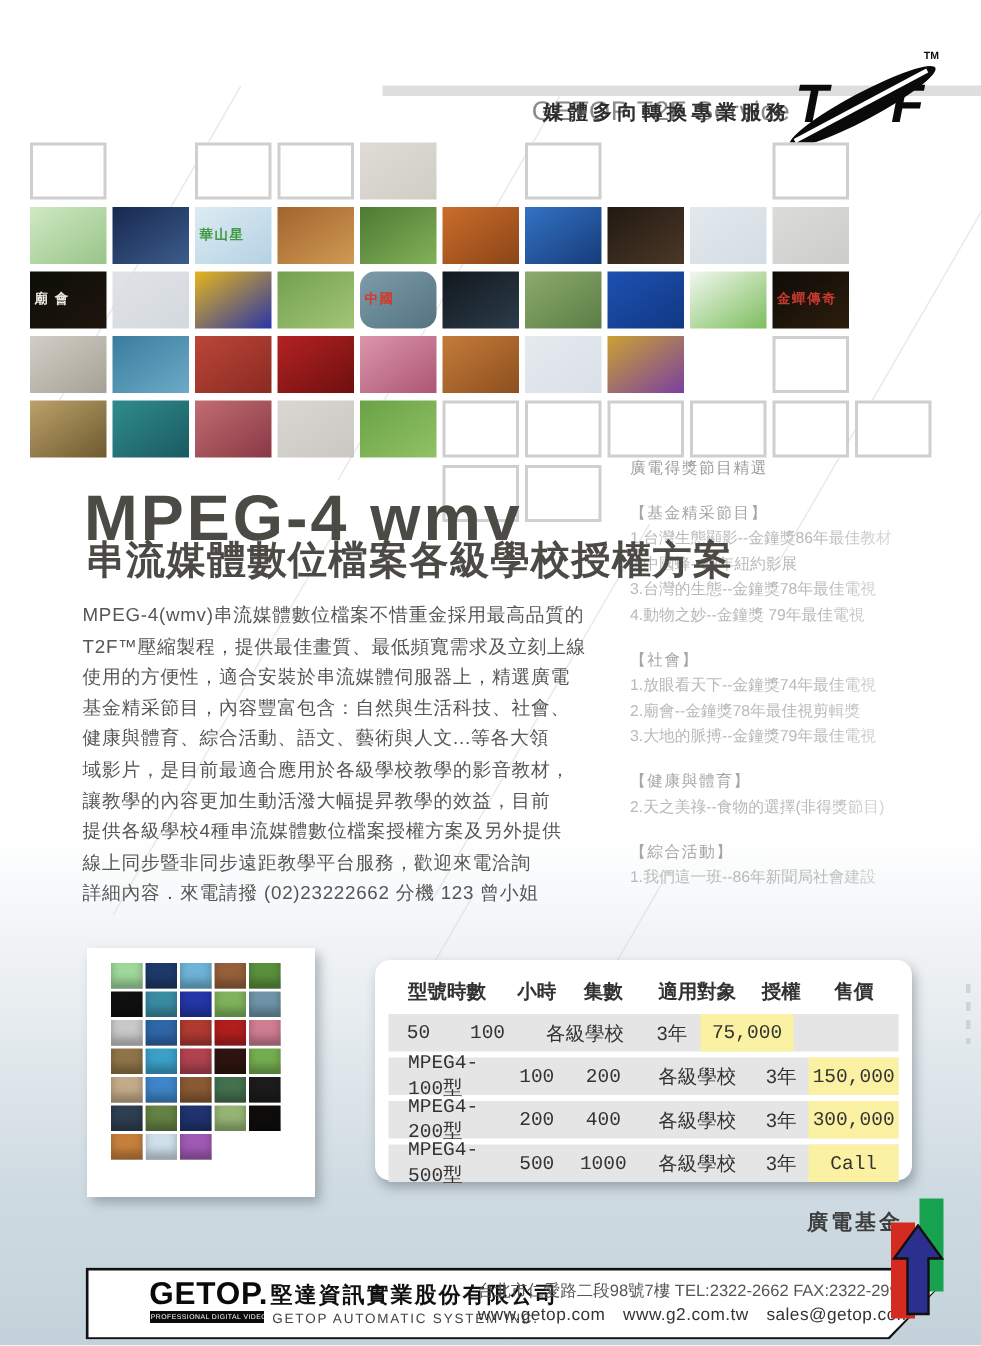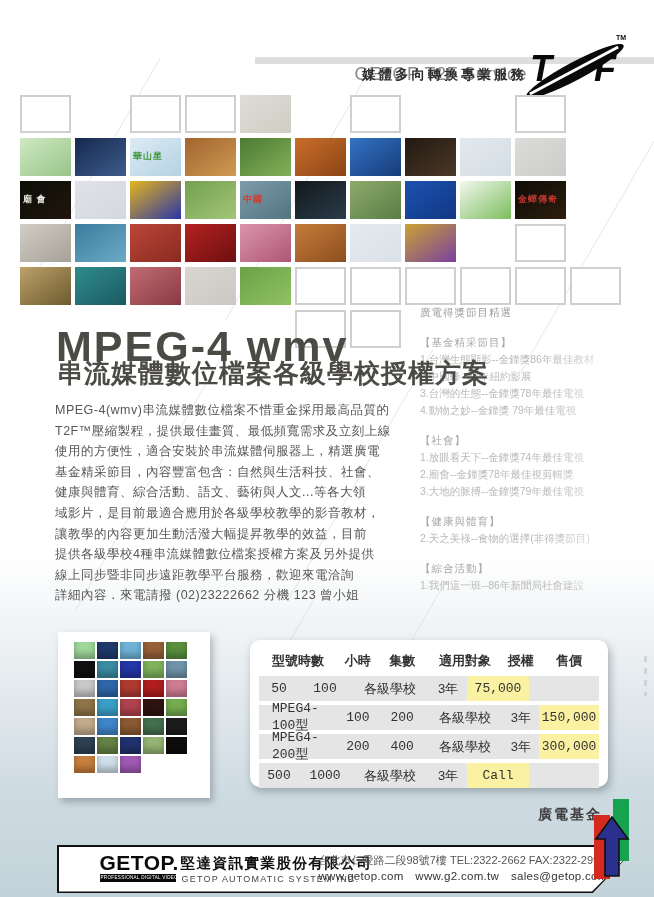--- a/index.html
+++ b/index.html
@@ -117,21 +117,21 @@
       <div class="cell p" style="left: 350px; top: 138px; background: linear-gradient(145deg, rgb(50, 115, 196), rgb(23, 59, 121));"></div>
       <div class="cell p" style="left: 405px; top: 138px; background: linear-gradient(145deg, rgb(34, 25, 17), rgb(75, 56, 39));"></div>
       <div class="cell f" style="left: 460px; top: 138px; background: linear-gradient(145deg, rgb(221, 229, 235), rgb(204, 215, 223));"></div>
       <div class="cell f" style="left: 515px; top: 138px; background: linear-gradient(145deg, rgb(213, 213, 210), rgb(195, 195, 192));"></div>
       <div class="cell p" style="left: 20px; top: 181px; background: linear-gradient(145deg, rgb(11, 15, 7), rgb(32, 21, 13));">
         <span style="color: rgb(232, 232, 224);">廟 會</span>
       </div>
       <div class="cell f" style="left: 75px; top: 181px; background: linear-gradient(145deg, rgb(218, 222, 227), rgb(204, 210, 217));"></div>
       <div class="cell p" style="left: 130px; top: 181px; background: linear-gradient(145deg, rgb(229, 181, 28), rgb(42, 53, 168));"></div>
       <div class="cell p" style="left: 185px; top: 181px; background: linear-gradient(145deg, rgb(115, 160, 80), rgb(163, 197, 120));"></div>
-      <div class="cell p" style="left: 240px; top: 181px; background: linear-gradient(145deg, rgb(126, 156, 171), rgb(83, 115, 127));">
+      <div class="cell p" style="left: 240px; top: 181px; background: linear-gradient(145deg, rgb(126, 156, 171), rgb(83, 115, 127)); border-radius: 10px;">
         <span style="color: rgb(212, 58, 42);">中國</span>
       </div>
       <div class="cell p" style="left: 295px; top: 181px; background: linear-gradient(145deg, rgb(18, 24, 30), rgb(43, 60, 73));"></div>
       <div class="cell p" style="left: 350px; top: 181px; background: linear-gradient(145deg, rgb(140, 171, 108), rgb(91, 125, 69));"></div>
       <div class="cell p" style="left: 405px; top: 181px; background: linear-gradient(145deg, rgb(28, 81, 176), rgb(17, 56, 132));"></div>
       <div class="cell p" style="left: 460px; top: 181px; background: linear-gradient(145deg, rgb(242, 247, 238), rgb(124, 190, 94));"></div>
       <div class="cell p" style="left: 515px; top: 181px; background: linear-gradient(145deg, rgb(14, 11, 7), rgb(45, 30, 13));">
         <span style="color: rgb(194, 57, 47);">金蟬傳奇</span>
       </div>
       <div class="cell p" style="left: 20px; top: 224px; background: linear-gradient(145deg, rgb(210, 206, 197), rgb(165, 161, 151));"></div>
@@ -252,20 +252,21 @@
       </div>
       <div class="trow band">
         <div class="tc c0 mono">MPEG4-200型</div>
         <div class="tc c1 mono">200</div>
         <div class="tc c2 mono">400</div>
         <div class="tc c3">各級學校</div>
         <div class="tc c4">3年</div>
         <div class="tc c5 mono">300,000</div>
       </div>
       <div class="trow band">
+        <div class="tc c0 mono">MPEG4-500型</div>
         <div class="tc c1 mono">500</div>
         <div class="tc c2 mono">1000</div>
         <div class="tc c3">各級學校</div>
         <div class="tc c4">3年</div>
         <div class="tc c5 mono">Call</div>
       </div>
     </div>
 
   <div class="margin-marks"></div>
 

